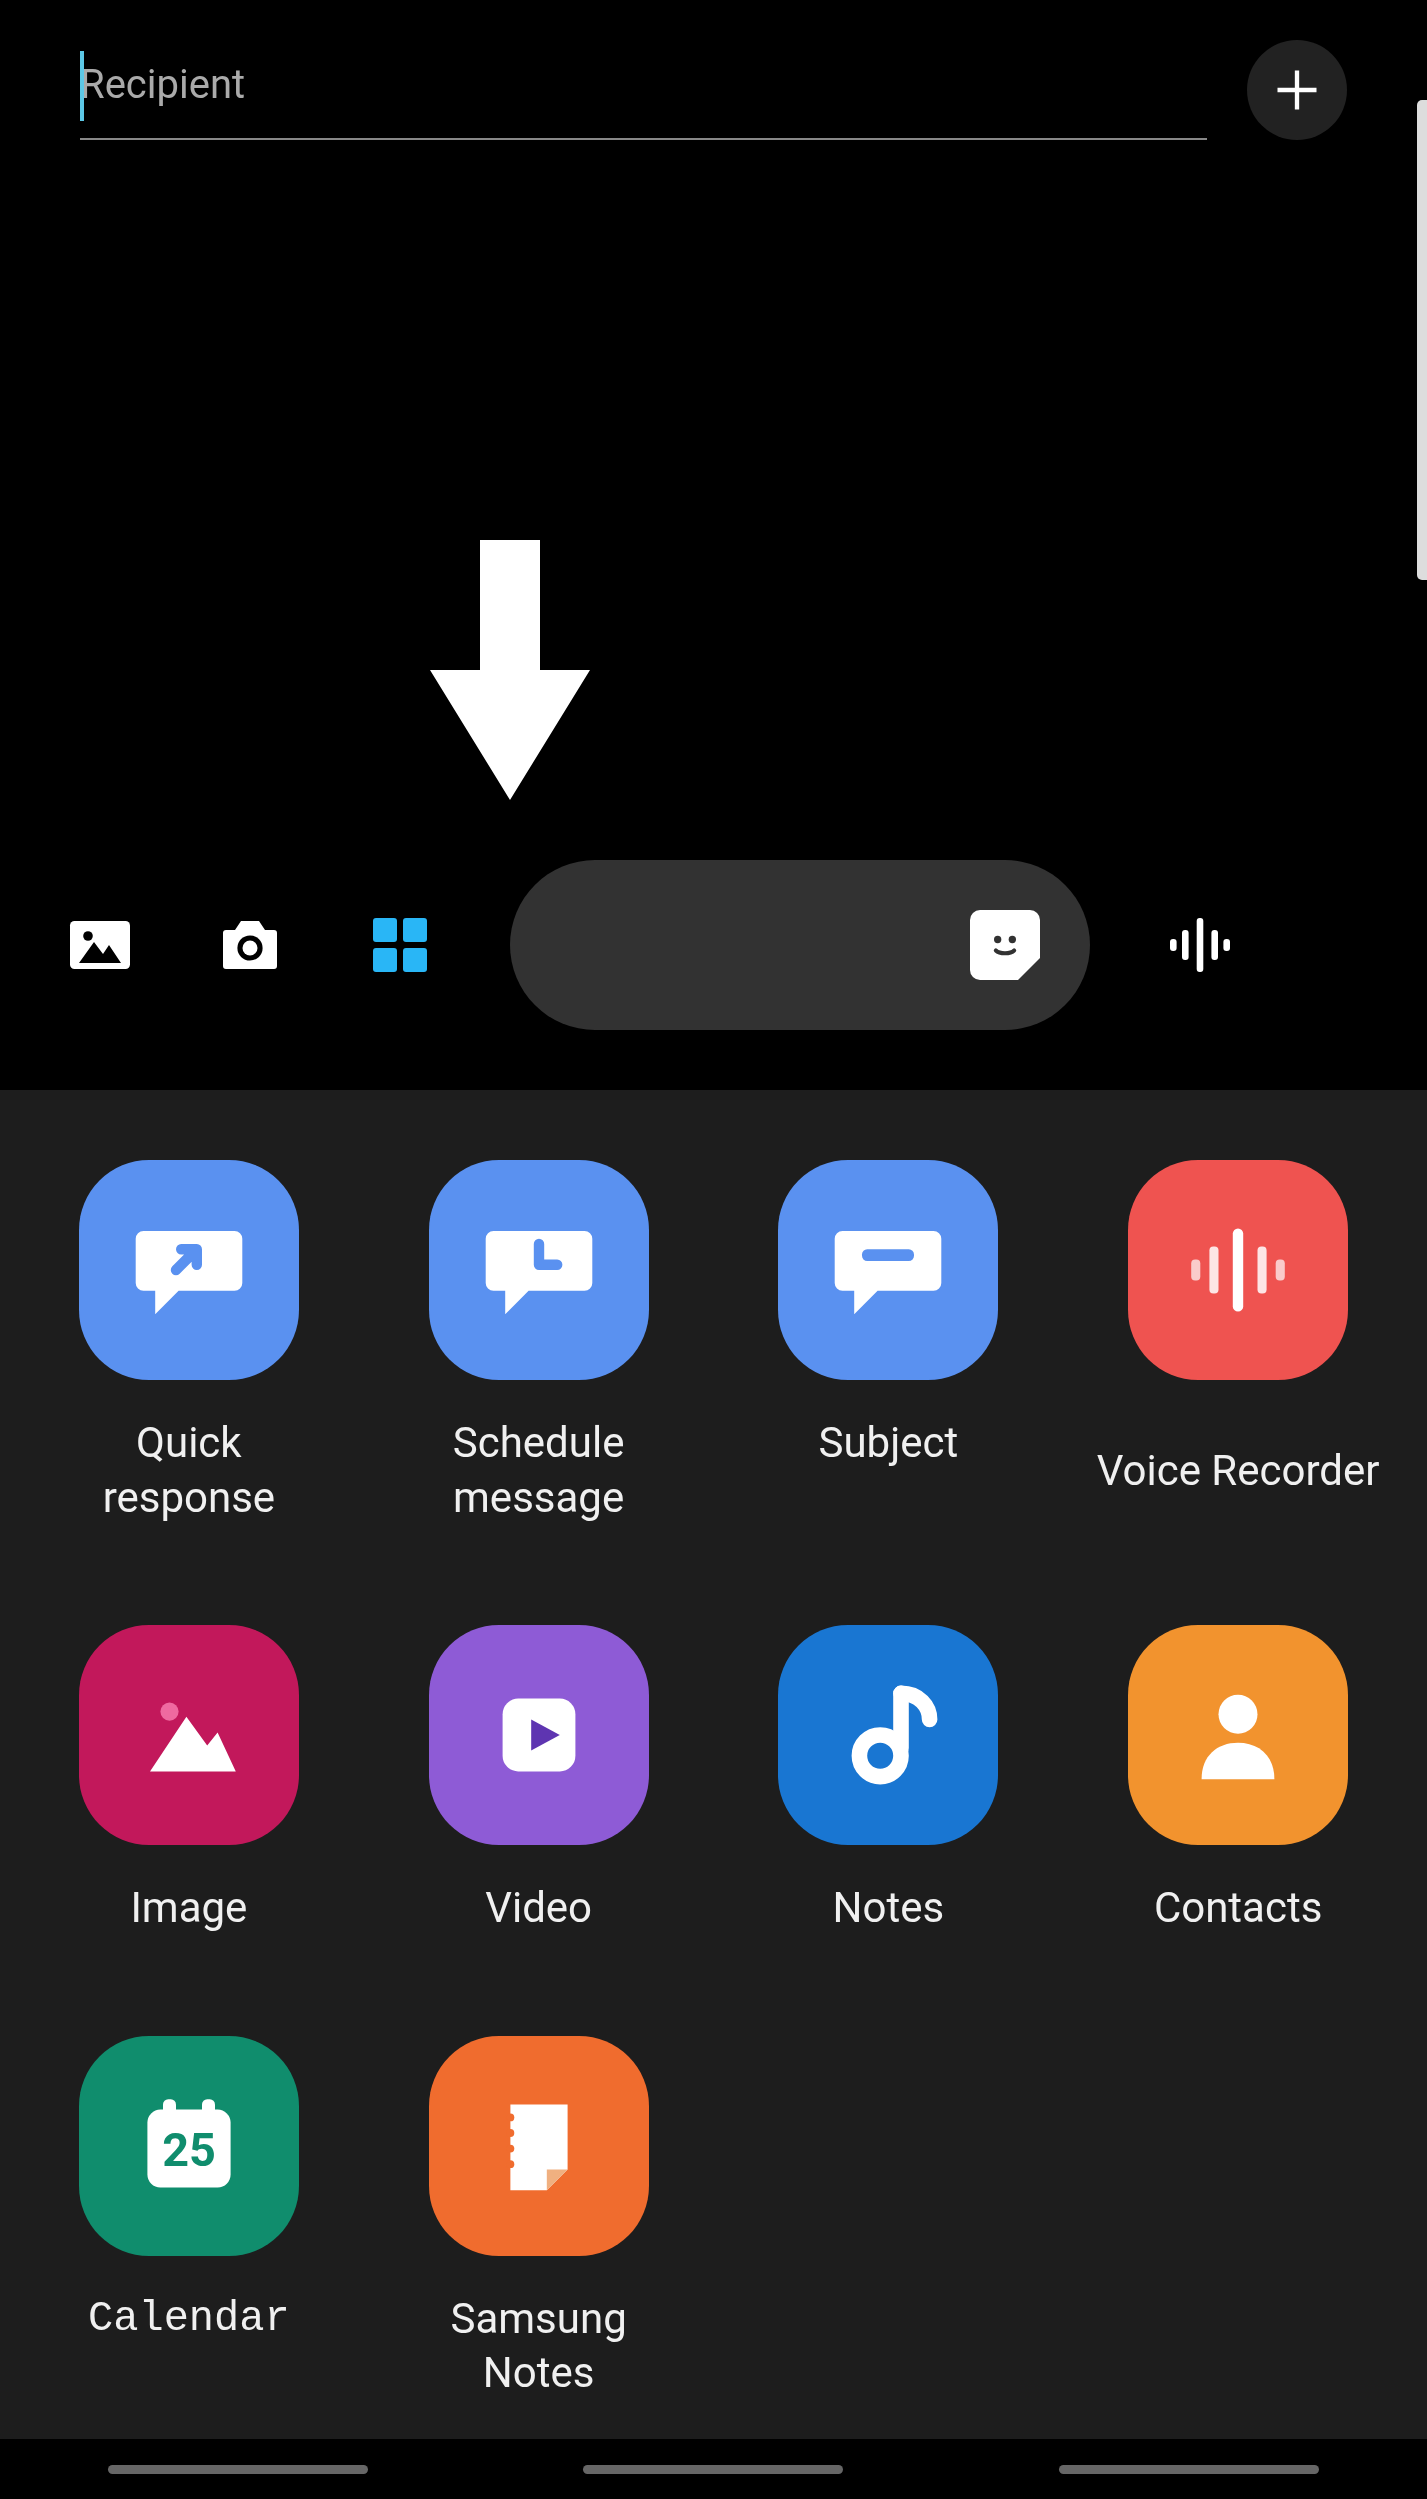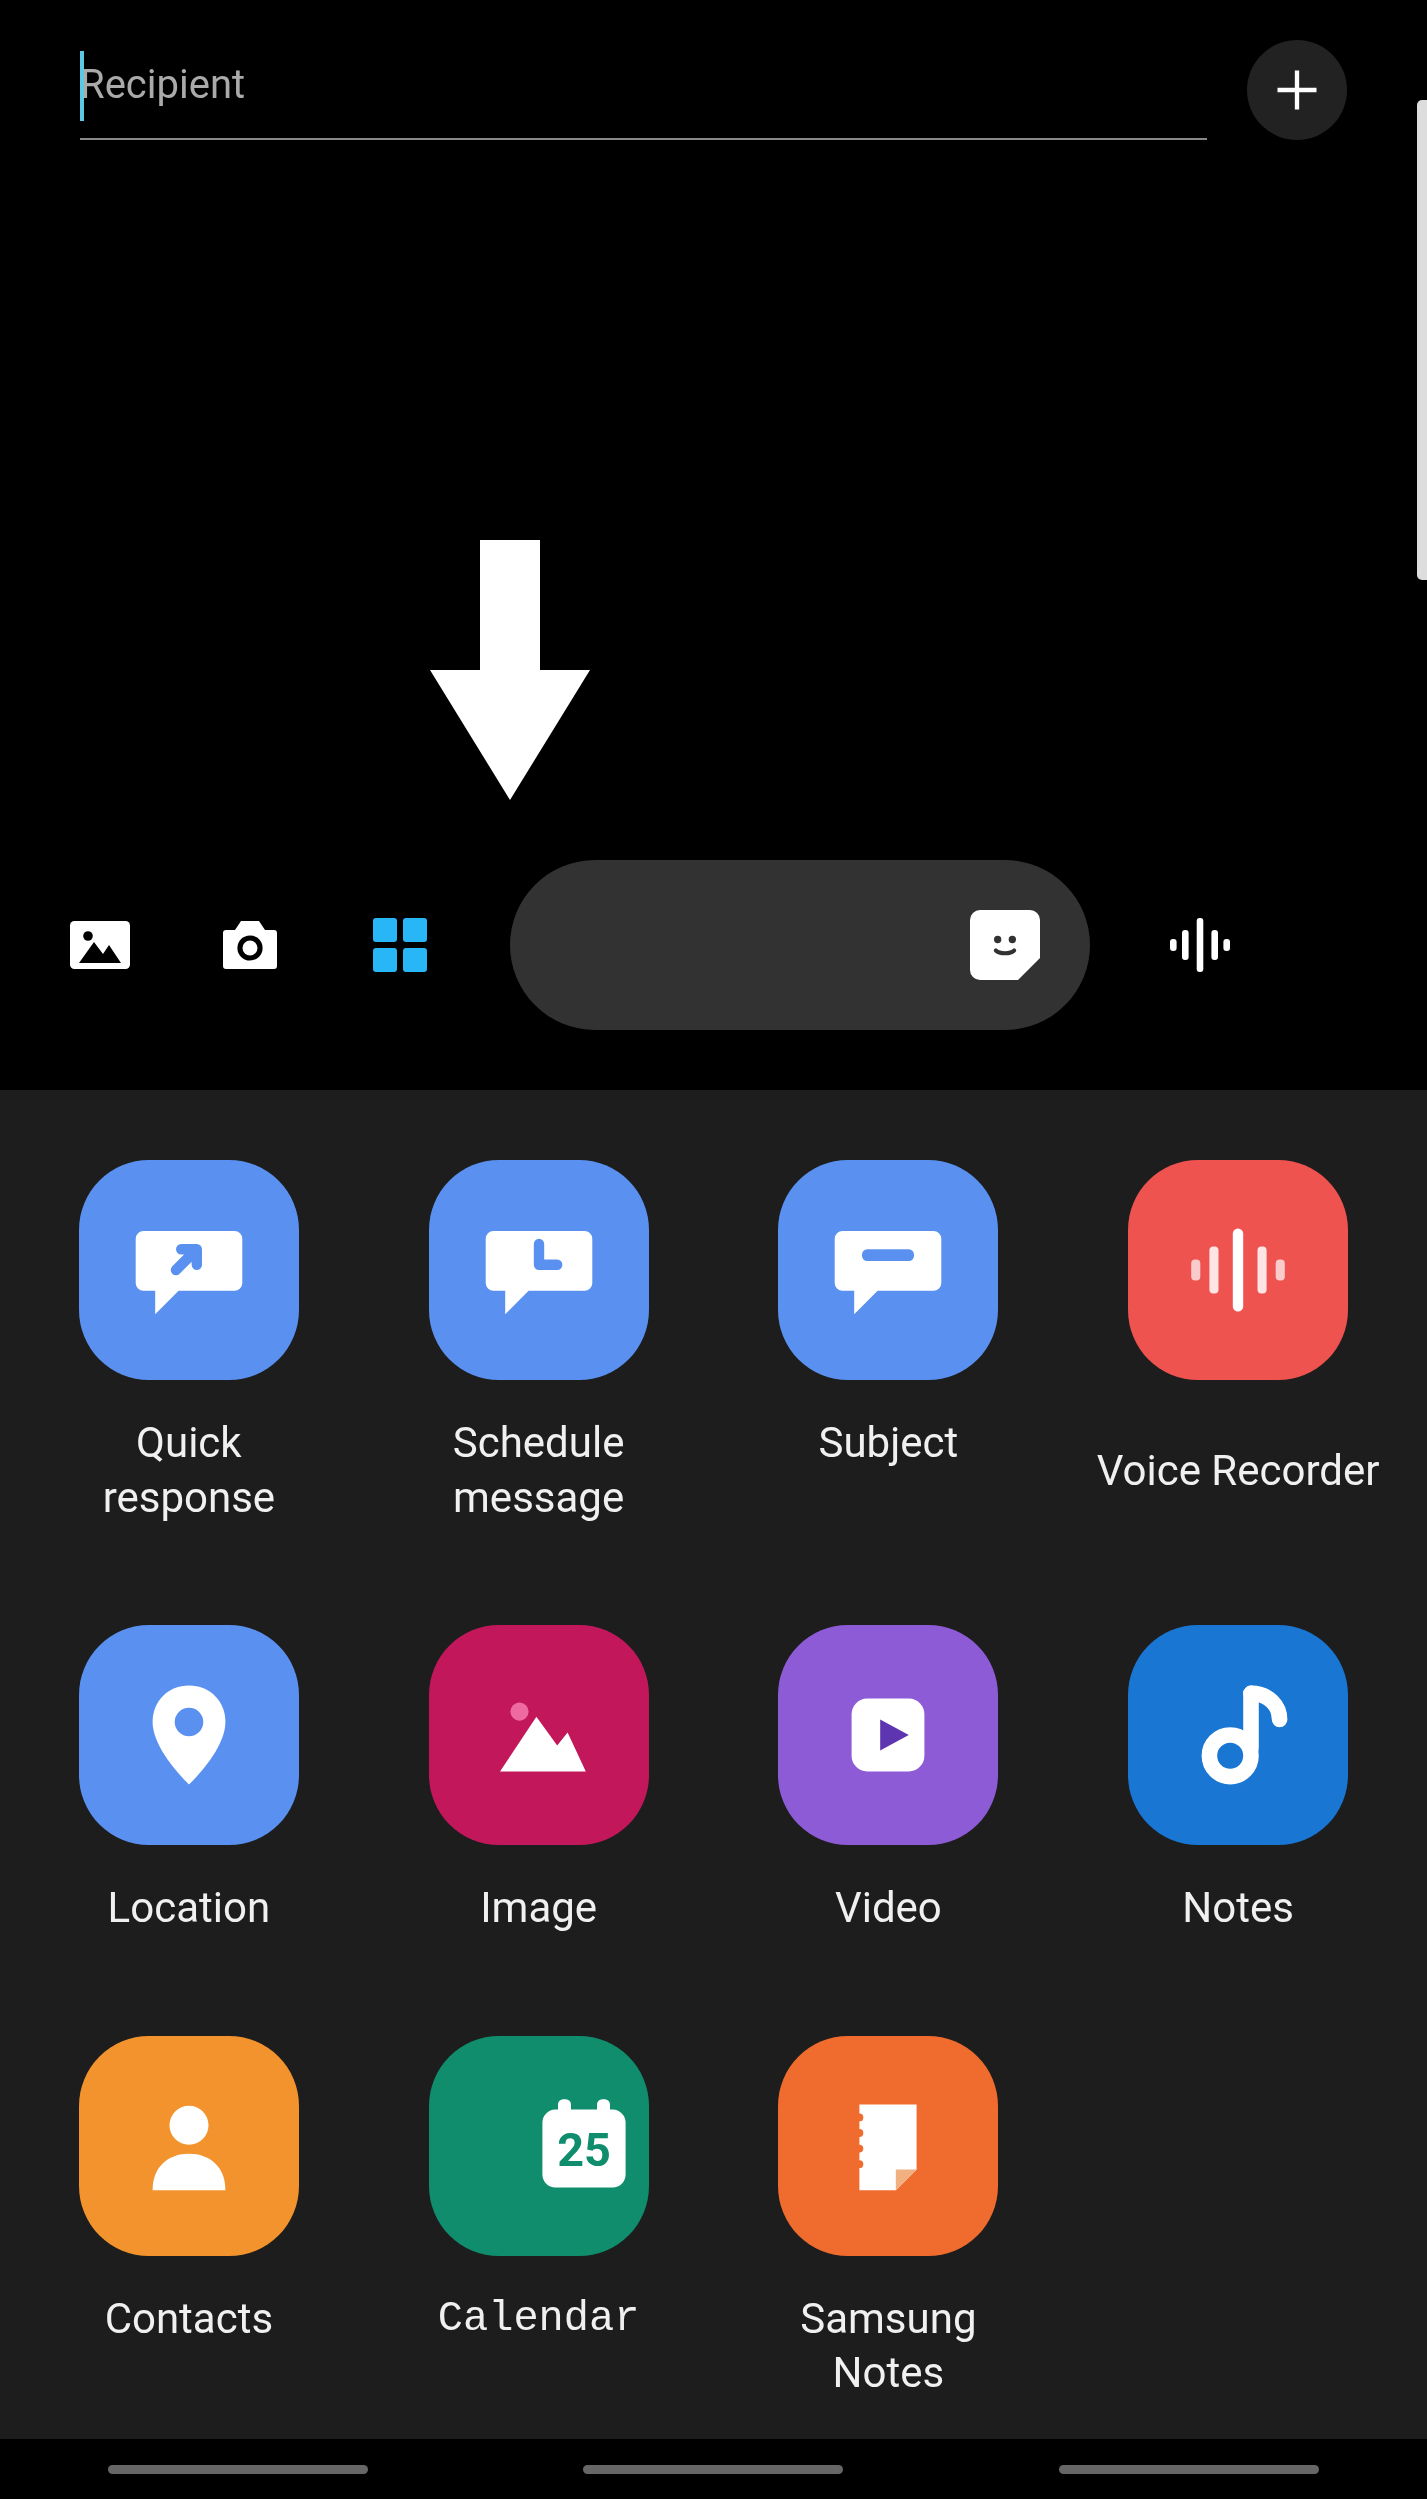--- a/index.html
+++ b/index.html
@@ -23,21 +23,21 @@
   .grid{display:grid;grid-template-columns:repeat(4,1fr);gap:100px 12px;justify-items:center;}
   .cell{display:flex;flex-direction:column;align-items:center;gap:36px;width:320px;}
   .squircle{width:220px;height:220px;border-radius:70px;display:flex;align-items:center;justify-content:center;}
   .label{font-size:42px;text-align:center;line-height:1.3;color:#f0f0f0;}
   .c-blue{background:#5a91f0;}
   .c-red{background:#ef5350;}
   .c-magenta{background:#c2185b;}
   .c-purple{background:#8e5bd6;}
   .c-dblue{background:#1976d2;}
   .c-orange{background:#f2932e;}
-  .c-teal{background:#108d6d;justify-content:flex-end;}
+  .c-teal{background:#108d6d;}
   .c-dorange{background:#f06c2e;}
   .navbar{position:absolute;bottom:0;left:0;width:100%;height:60px;background:#000;display:flex;justify-content:space-around;align-items:center;}
   .navline{width:260px;height:9px;background:#666;border-radius:5px;}
   svg{display:block;}
 </style>
 </head>
 <body>
 
 <div class="top">
   <div class="recipient-row">
@@ -139,29 +139,20 @@
             <rect x="14" y="42" width="7" height="16" rx="3" fill="#fff" opacity="0.7"></rect>
             <rect x="28" y="32" width="7" height="36" rx="3" fill="#fff" opacity="0.85"></rect>
             <rect x="46" y="18" width="8" height="64" rx="4" fill="#fff"></rect>
             <rect x="65" y="32" width="7" height="36" rx="3" fill="#fff" opacity="0.85"></rect>
             <rect x="79" y="42" width="7" height="16" rx="3" fill="#fff" opacity="0.7"></rect>
           </svg>
         </div>
         <div class="label" style="white-space: pre-line; margin-top: 28px;">Voice Recorder</div>
       </div>
       <div class="cell">
-        <div class="squircle c-blue">
-          <svg width="130" height="130" viewBox="0 0 100 100">
-            <path d="M50 12c-16 0-28 12-28 28 0 22 28 48 28 48s28-26 28-48c0-16-12-28-28-28z" fill="#fff"></path>
-            <circle cx="50" cy="40" r="11" fill="#5a91f0"></circle>
-          </svg>
-        </div>
-        <div class="label" style="white-space: pre-line;">Location</div>
-      </div>
-      <div class="cell">
         <div class="squircle c-magenta">
           <svg width="130" height="130" viewBox="0 0 100 100">
             <circle cx="35" cy="32" r="7" fill="#ef6aa0"></circle>
             <polygon points="20,78 48,36 64,58 72,48 86,78" fill="#fff"></polygon>
           </svg>
         </div>
         <div class="label" style="white-space: pre-line;">Image</div>
       </div>
       <div class="cell">
         <div class="squircle c-purple">

